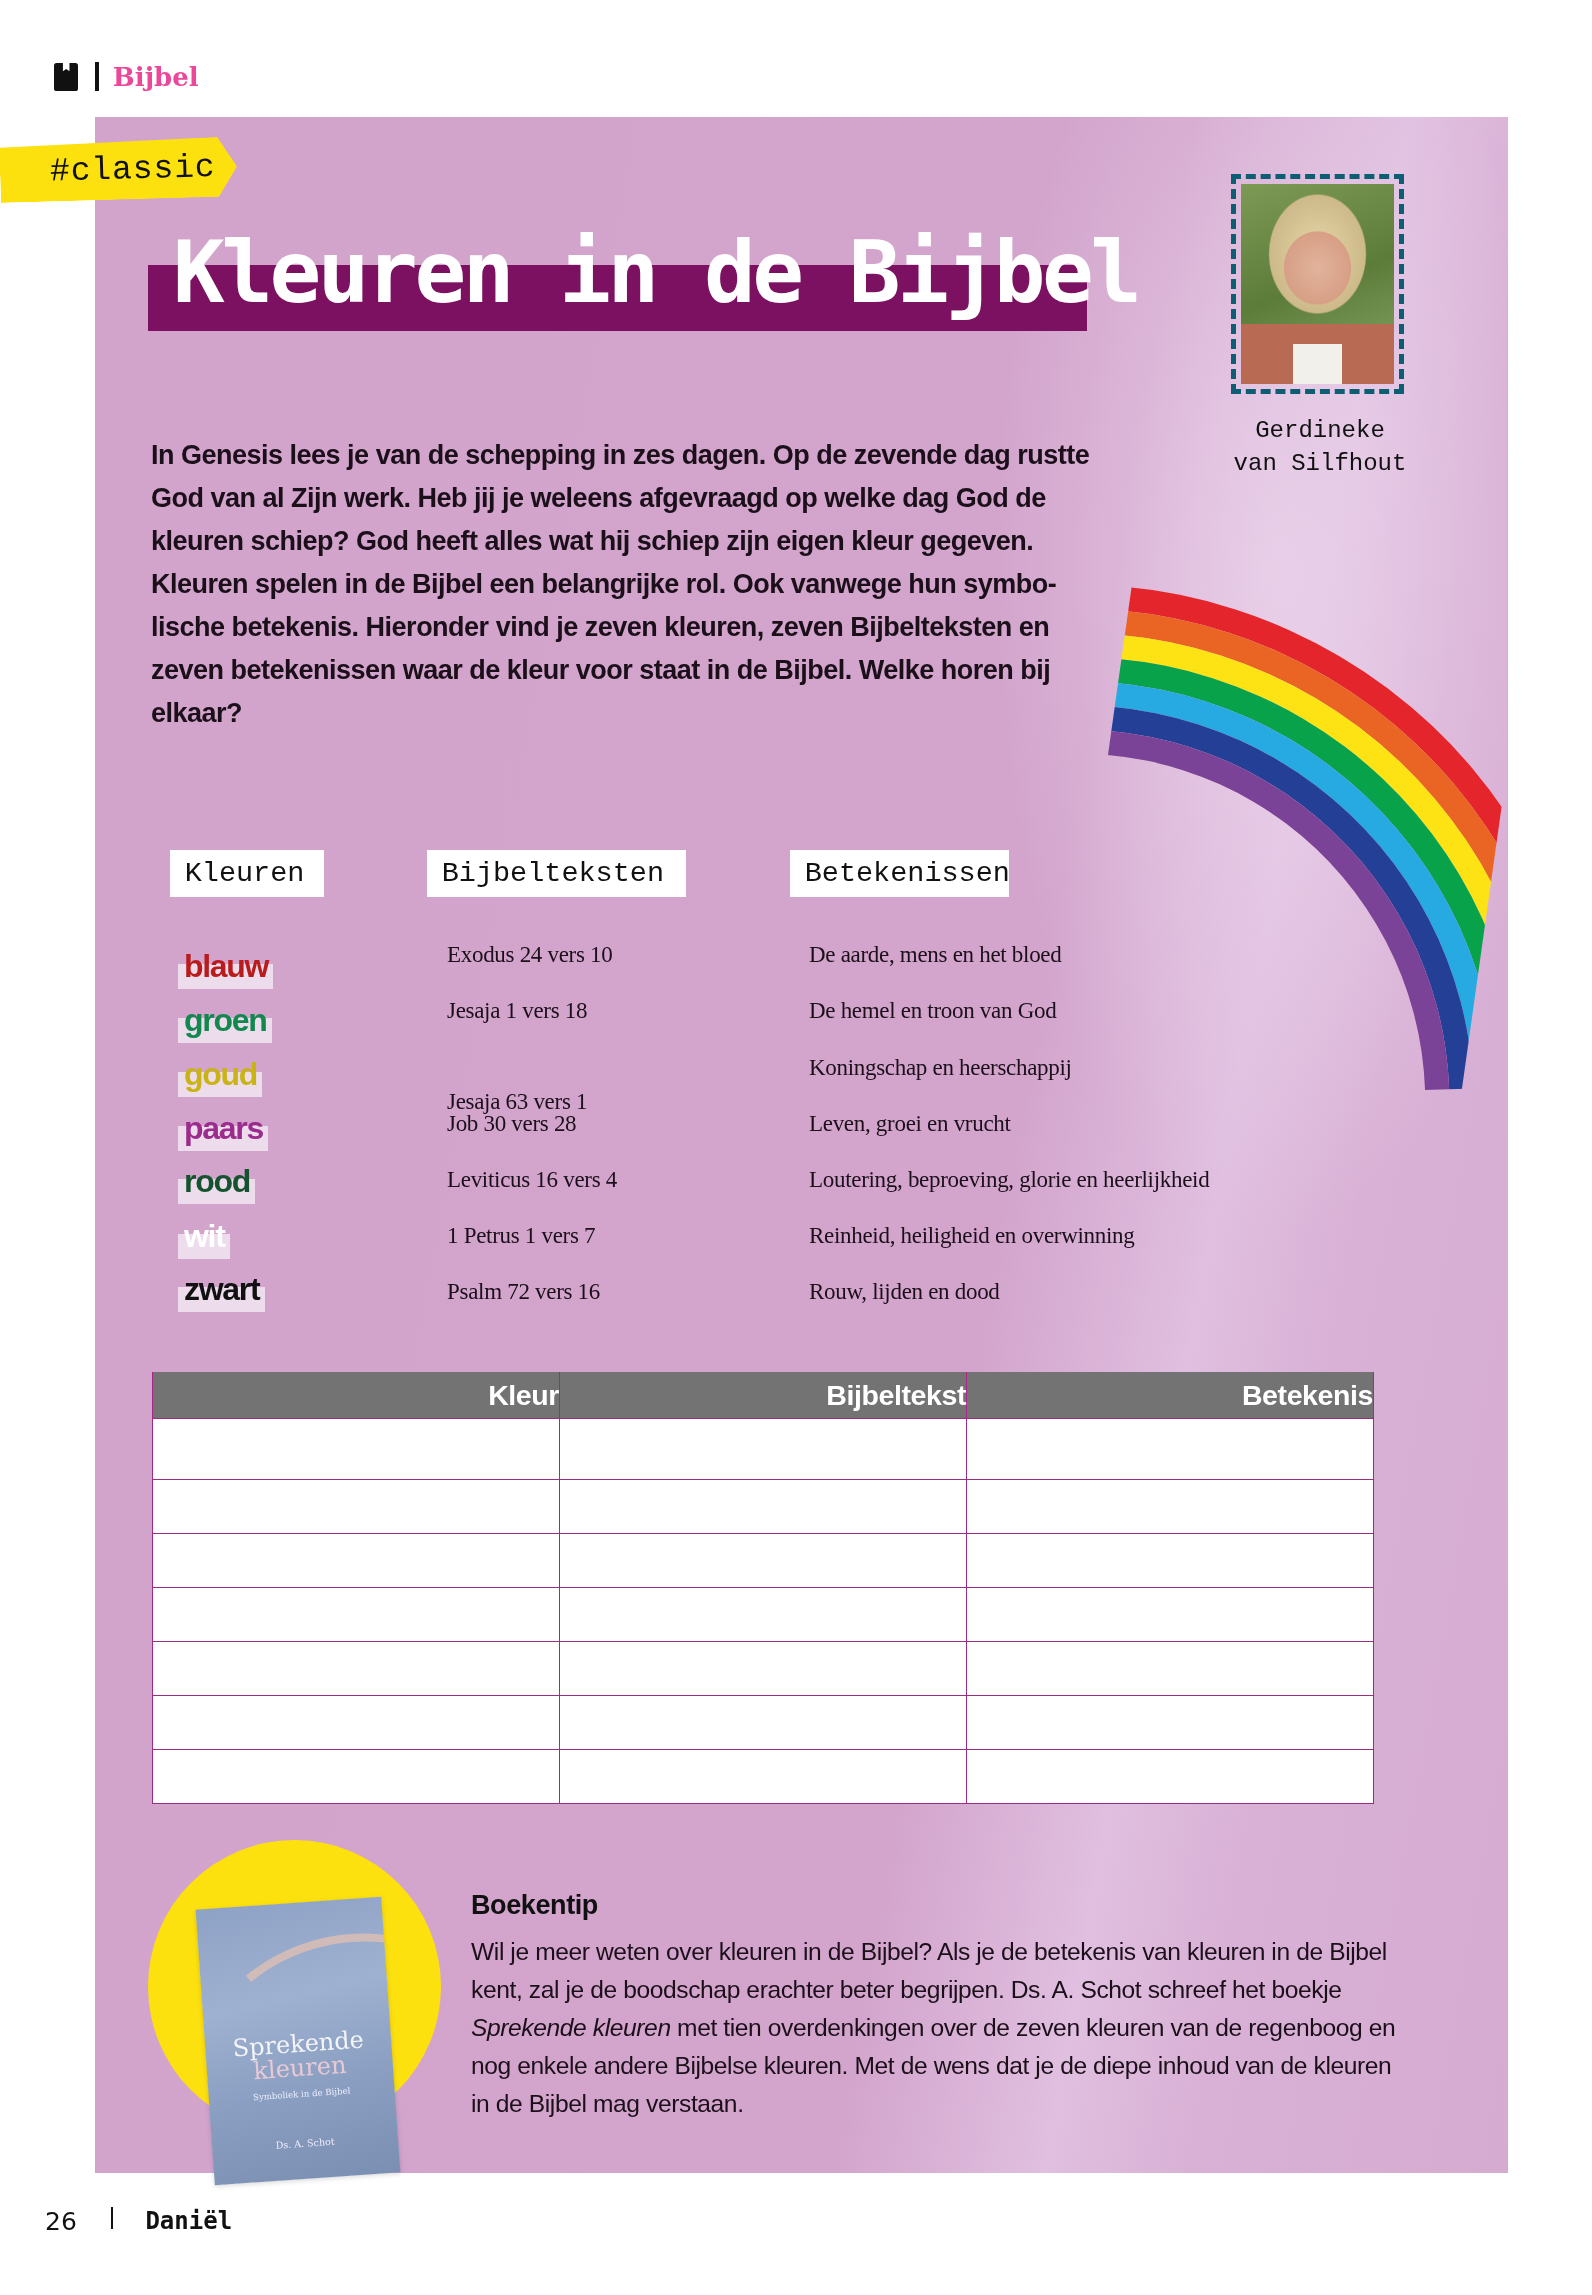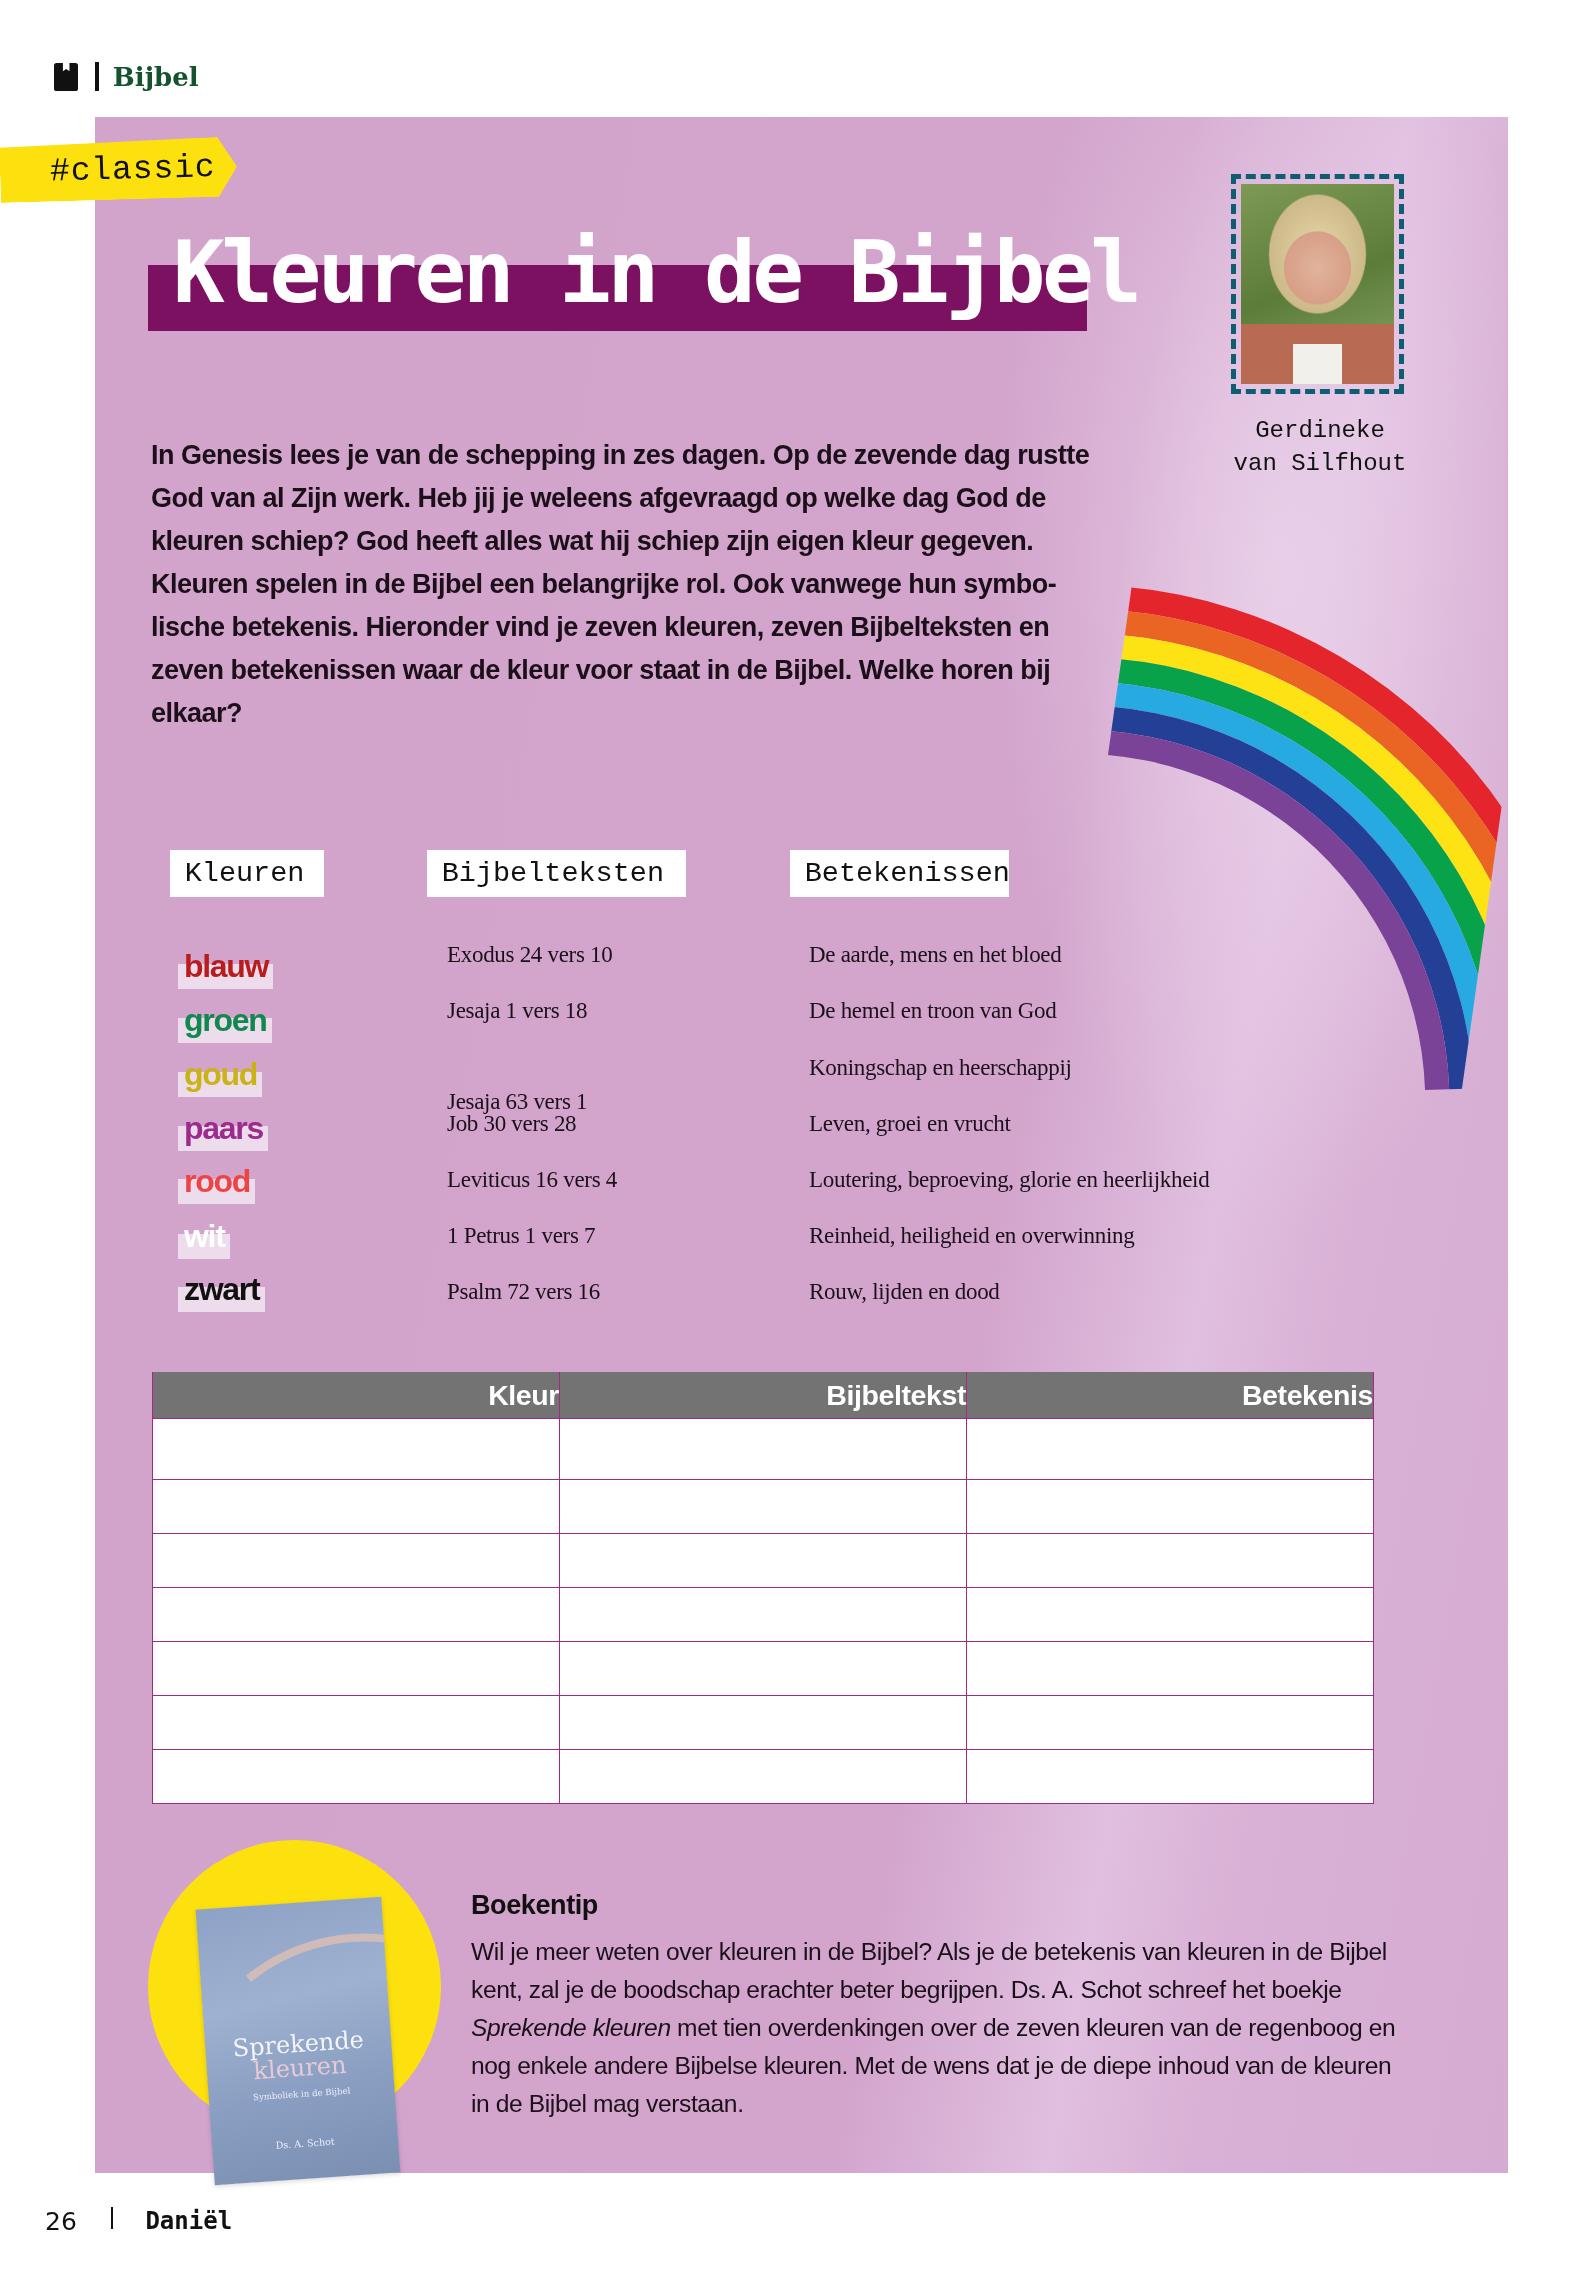--- a/index.html
+++ b/index.html
@@ -6,21 +6,21 @@
   body { width:1592px; height:2295px; position:relative; background:#ffffff; overflow:hidden;
          font-family:"Liberation Sans", sans-serif; color:#1a1018; }
   .abs { position:absolute; }
 
   
   #run-head { left:54px; top:59px; height:35px; display:flex; align-items:center; }
   #book-icon { width:24px; height:28px; background:#111; border-radius:2.6px; position:relative; }
   #book-icon::after { content:""; position:absolute; left:7px; top:0; width:10.4px; height:12px; background:#fff;
                       clip-path:polygon(0 0,100% 0,100% 100%,50% 70%,0 100%); transform:scale(.7); transform-origin:top center; }
   #head-sep { width:3.5px; height:29px; background:#111; margin:0 14px 0 17.3px; }
-  #head-title { font-family:"DejaVu Serif", serif; font-weight:bold; font-size:26px; color:#14532d; }
+  #head-title { font-family:"DejaVu Serif", serif; font-weight:bold; font-size:26px; color:#ec4899; }
 
   
   #panel { left:95px; top:117px; width:1413px; height:2056px;
            background:linear-gradient(100deg,#d2a4cc 0%,#d3a5cd 62%,#e0bfe0 74%,#d9b1d6 82%,#d6abd1 100%); }
   #panel-glow { left:992px; top:117px; width:515px; height:1122px;
                 background:radial-gradient(ellipse at 55% 40%, rgba(236,214,236,.75) 0%, rgba(236,214,236,0) 70%); }
 
   
   #tag { left:0; top:143px; width:237px; height:60px; background:#fde10f;
          clip-path:polygon(0 8%,92% 0,100% 50%,92% 100%,0 100%); transform:rotate(-1.6deg); transform-origin:left center;
@@ -149,21 +149,21 @@
 
 <div id="lbl-kleuren" class="abs col-label">Kleuren</div>
 <div id="lbl-bijbel" class="abs col-label">Bijbelteksten</div>
 <div id="lbl-betek" class="abs col-label">Betekenissen</div>
 
 <div id="lists">
   <div class="abs color-word" style="top:947px"><span class="hl"></span><span class="t" style="color: #b91c1c;">blauw</span></div>
   <div class="abs color-word" style="top:1001px"><span class="hl"></span><span class="t" style="color: rgb(16, 136, 78);">groen</span></div>
   <div class="abs color-word" style="top:1055px"><span class="hl"></span><span class="t" style="color: rgb(201, 179, 21);">goud</span></div>
   <div class="abs color-word" style="top:1109px"><span class="hl"></span><span class="t" style="color: rgb(155, 43, 140);">paars</span></div>
-  <div class="abs color-word" style="top:1162px"><span class="hl"></span><span class="t" style="color: #ef4444;">rood</span></div>
+  <div class="abs color-word" style="top:1162px"><span class="hl"></span><span class="t" style="color: #14532d;">rood</span></div>
   <div class="abs color-word" style="top:1217px"><span class="hl"></span><span class="t" style="color: rgb(255, 255, 255);">wit</span></div>
   <div class="abs color-word" style="top:1270px"><span class="hl"></span><span class="t" style="color: rgb(17, 17, 17);">zwart</span></div>
 
   <div class="abs verse" style="top:942px">Exodus 24 vers 10</div>
   <div class="abs verse" style="top:998px">Jesaja 1 vers 18</div>
   <div class="abs verse" style="top:1089px">Jesaja 63 vers 1</div>
   <div class="abs verse" style="top:1111px">Job 30 vers 28</div>
   <div class="abs verse" style="top:1167px">Leviticus 16 vers 4</div>
   <div class="abs verse" style="top:1223px">1 Petrus 1 vers 7</div>
   <div class="abs verse" style="top:1279px">Psalm 72 vers 16</div>

